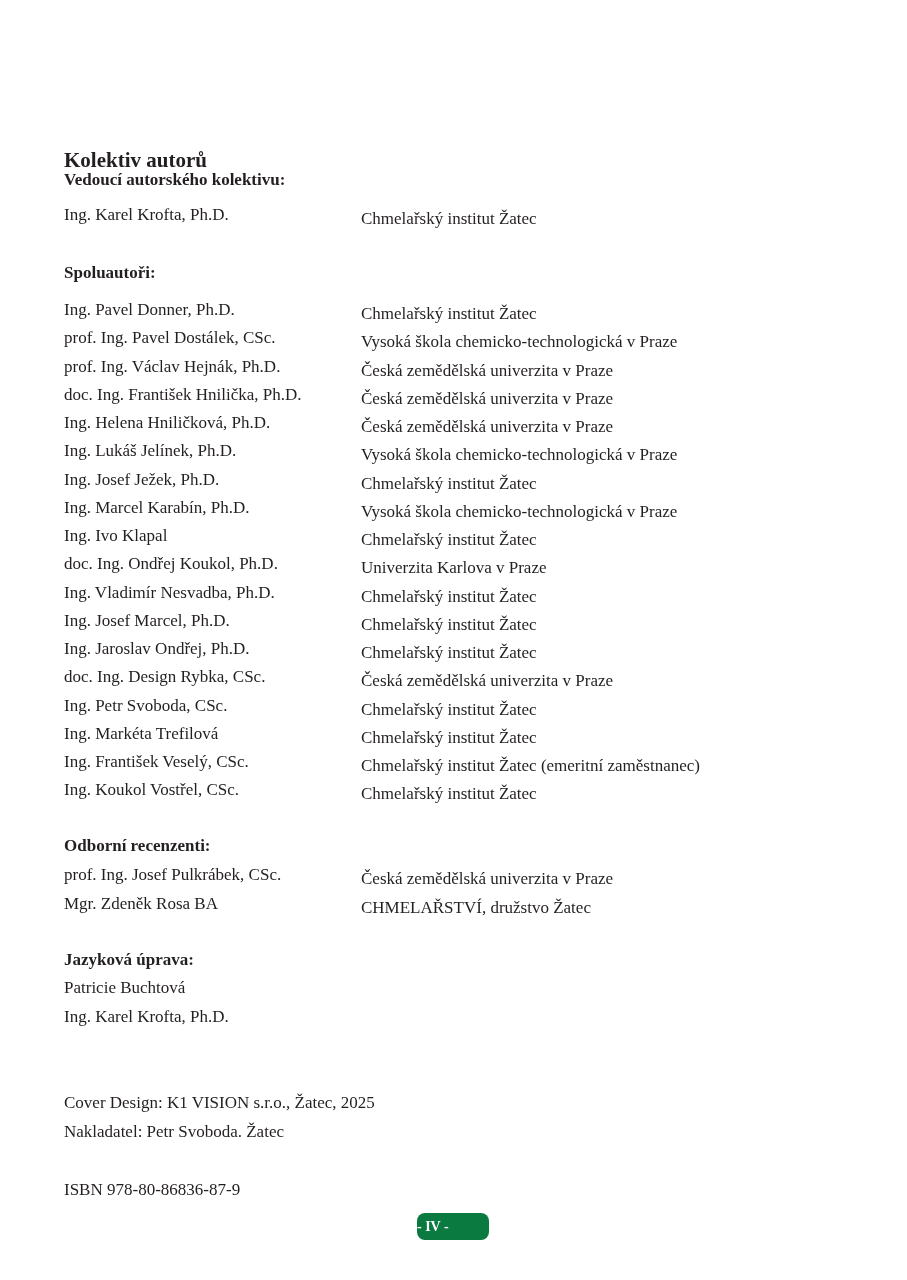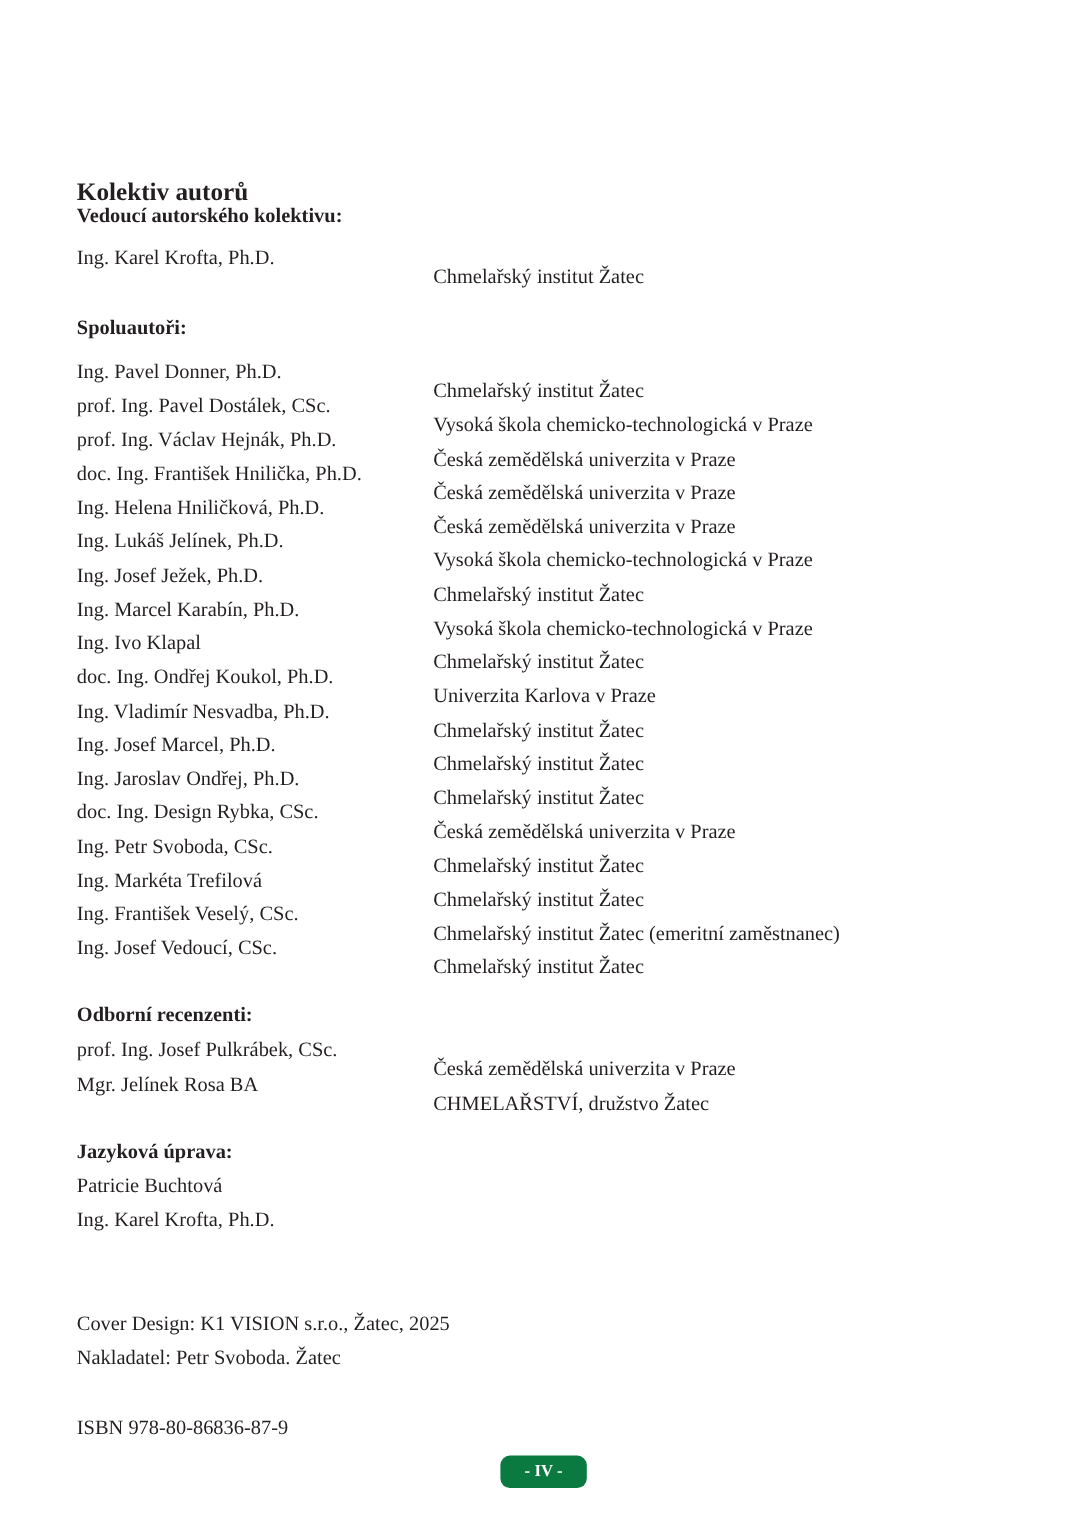--- a/index.html
+++ b/index.html
@@ -4,25 +4,25 @@
 <style>
   html, body { margin: 0; padding: 0; background: #ffffff; }
   body { width: 907px; height: 1280px; position: relative; overflow: hidden;
          font-family: "Liberation Serif", "DejaVu Serif", serif; color: #231f20; }
   .page { position: absolute; left: 0; top: 0; width: 907px; height: 1280px; }
   .abs { position: absolute; white-space: nowrap; }
   .title { left: 64px; top: 106px; font-size: 21px; font-weight: bold; line-height: 28px; margin-top: 40px; }
   .heading { left: 64px; font-size: 17px; font-weight: bold; line-height: 22px; }
   .row { position: absolute; left: 64px; height: 28px; font-size: 17px; line-height: 22px; }
   .row .name { position: absolute; left: 0; top: 0; white-space: nowrap; }
-  .row .aff { position: absolute; left: 297px; top: 16px; white-space: nowrap; }
+  .row .aff { position: absolute; left: 297px; top: 4px; white-space: nowrap; }
   .line { left: 64px; font-size: 17px; line-height: 22px; }
   .badge { position: absolute; left: 417px; top: 1213px; width: 72px; height: 27px;
            background: #0a7a40; border-radius: 8px; color: #ffffff; font-weight: bold;
-           font-size: 14px; line-height: 27px; text-align: center; }
+           font-size: 14px; line-height: 27px; text-align: left; }
 </style>
 </head>
 <body>
 
 <div class="page">
   <div class="abs title">Kolektiv autorů</div>
 
   <div class="abs heading" style="top:169px">Vedoucí autorského kolektivu:</div>
   <div class="row" style="top:204px">
     <span class="name">Ing. Karel Krofta, Ph.D.</span>
@@ -93,33 +93,33 @@
       </div>
       <div class="row" style="top: 722.75px;">
         <span class="name">Ing. Markéta Trefilová</span>
         <span class="aff">Chmelařský institut Žatec</span>
       </div>
       <div class="row" style="top: 751px;">
         <span class="name">Ing. František Veselý, CSc.</span>
         <span class="aff">Chmelařský institut Žatec (emeritní zaměstnanec)</span>
       </div>
       <div class="row" style="top: 779.25px;">
-        <span class="name">Ing. Josef Vedoucí, CSc.</span>
+        <span class="name">Ing. Koukol Vostřel, CSc.</span>
         <span class="aff">Chmelařský institut Žatec</span>
       </div>
     </div>
 
   <div class="abs heading" style="top:835px">Odborní recenzenti:</div>
   <div id="reviewer-list">
       <div class="row" style="top: 864px;">
         <span class="name">prof. Ing. Josef Pulkrábek, CSc.</span>
         <span class="aff">Česká zemědělská univerzita v Praze</span>
       </div>
       <div class="row" style="top: 892.5px;">
-        <span class="name">Mgr. Jelínek Rosa BA</span>
+        <span class="name">Mgr. Zdeněk Rosa BA</span>
         <span class="aff">CHMELAŘSTVÍ, družstvo Žatec</span>
       </div>
     </div>
 
   <div class="abs heading" style="top:949px">Jazyková úprava:</div>
   <div class="abs line" style="top:977px">Patricie Buchtová</div>
   <div class="abs line" style="top:1006px">Ing. Karel Krofta, Ph.D.</div>
 
   <div class="abs line" style="top:1092px">Cover Design: K1 VISION s.r.o., Žatec, 2025</div>
   <div class="abs line" style="top:1121px">Nakladatel: Petr Svoboda. Žatec</div>

